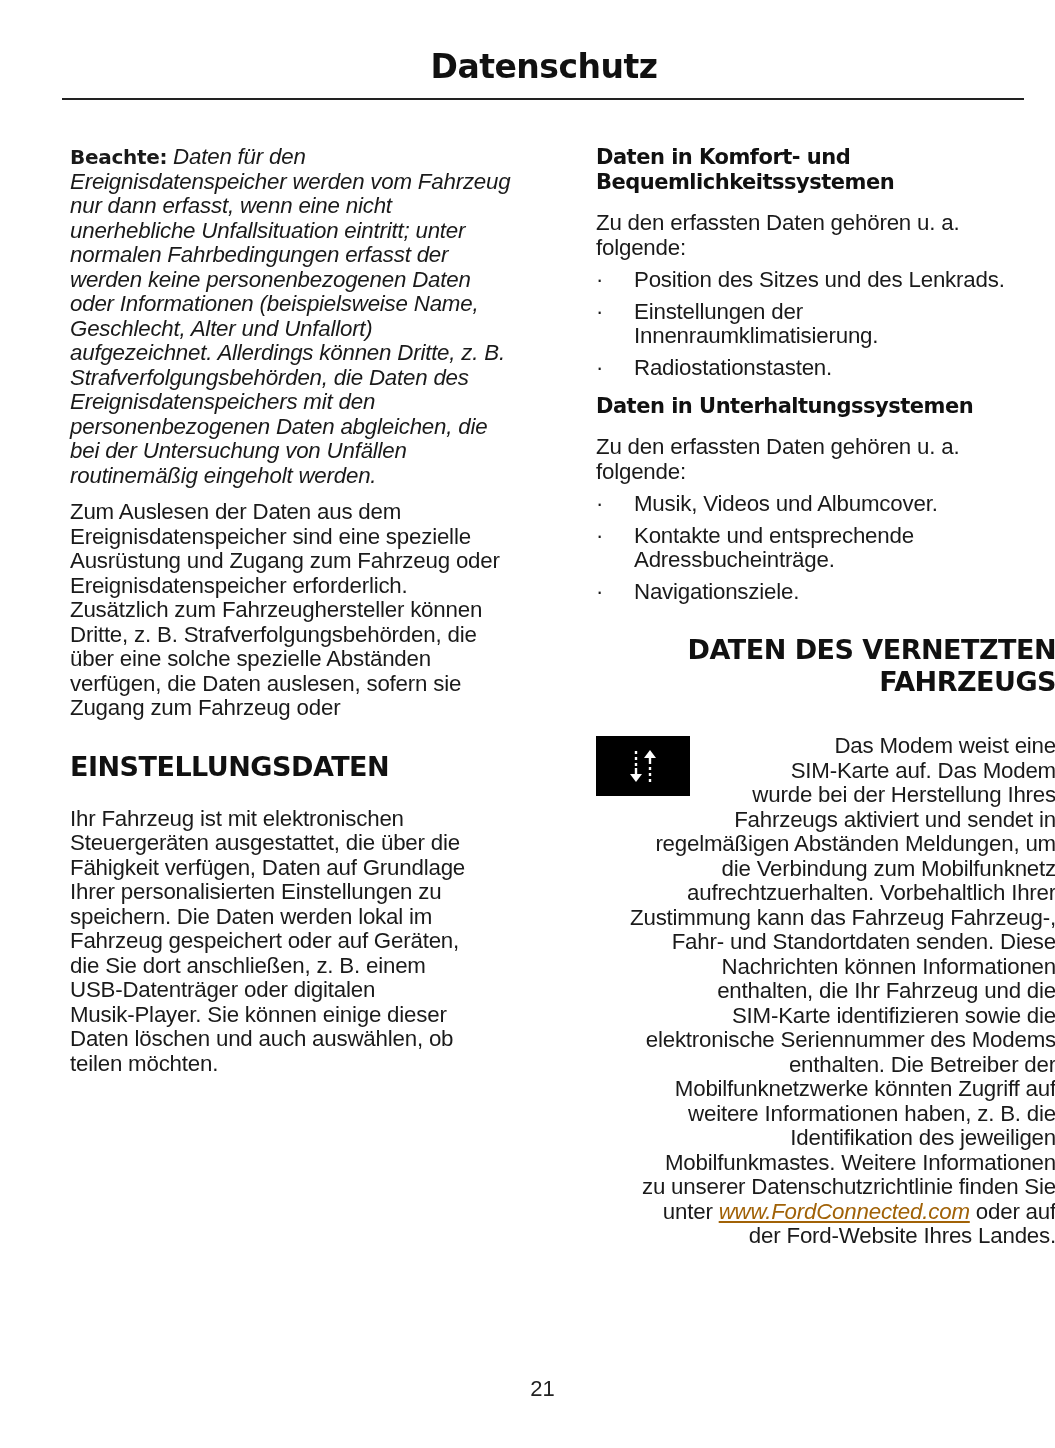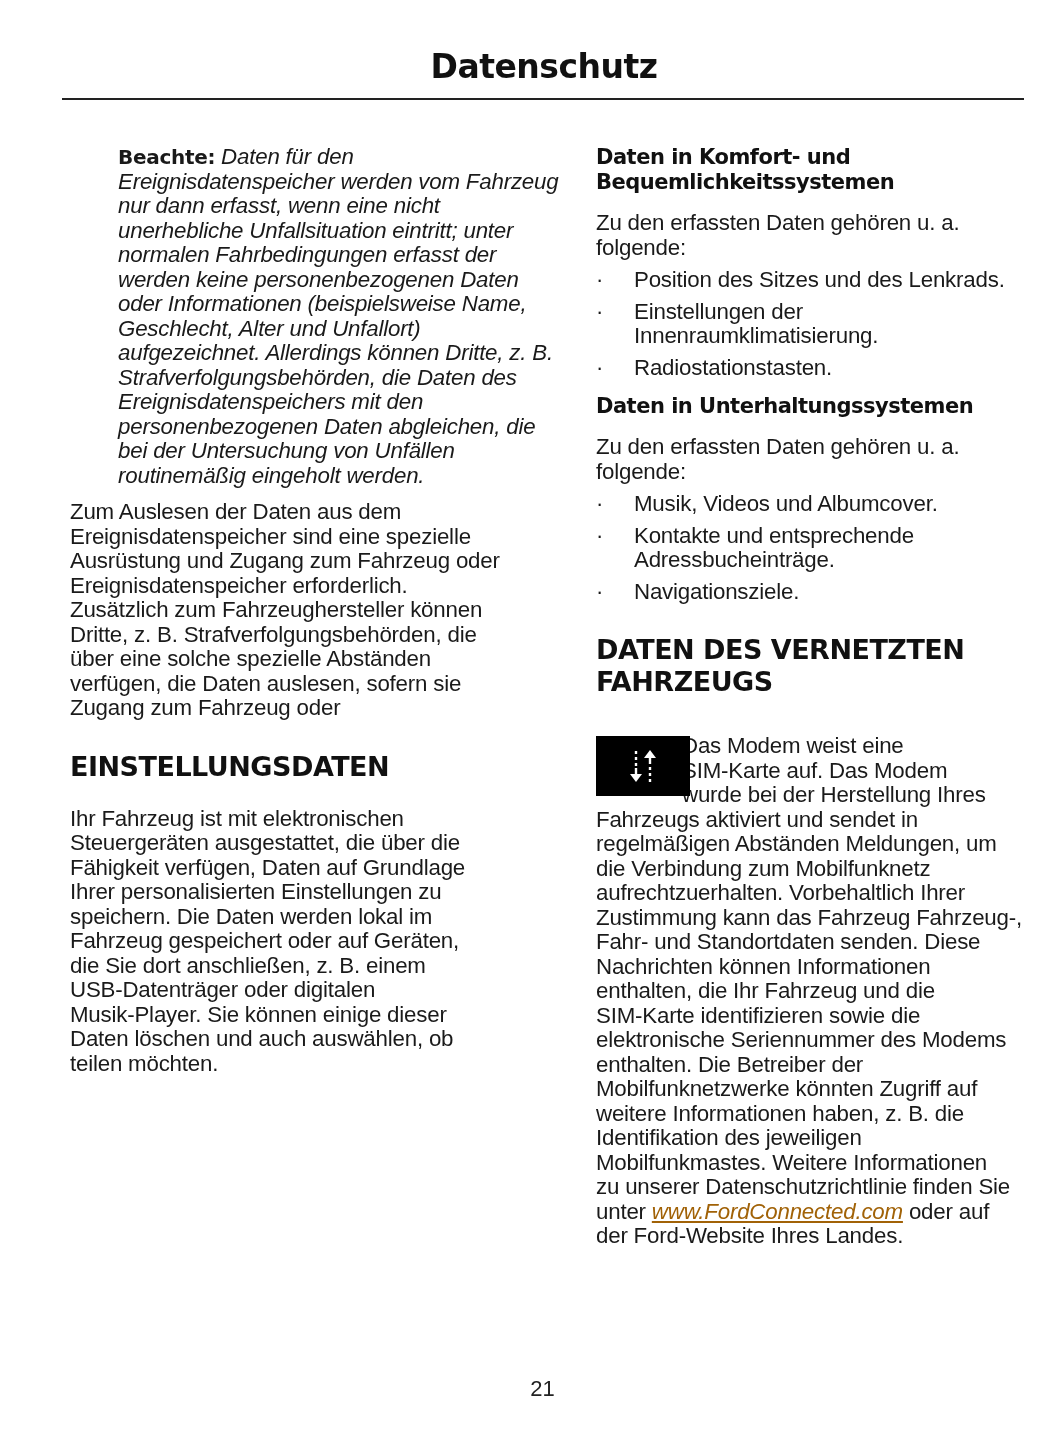--- a/index.html
+++ b/index.html
@@ -15,21 +15,21 @@
     .title-rule {
       position: absolute; left: 62px; top: 98px; width: 962px; height: 2px; background: #222;
     }
     .col { position: absolute; top: 145px; }
     .col-left { left: 70px; width: 470px; }
     .col-right { left: 596px; width: 460px; }
     .line {
       font-family: "Liberation Sans", sans-serif; font-size: 22.3px; line-height: 24.5px;
       white-space: nowrap; letter-spacing: -0.2px;
     }
-    .italic { font-style: italic; margin-left: 48px; }
+    .italic { font-style: italic; }
     .bold-lead { font-family: "DejaVu Sans", sans-serif; font-weight: bold; font-style: normal; font-size: 20px; letter-spacing: -0.3px; }
     .para { margin: 0 0 12px 0; }
     .h-section {
       font-family: "DejaVu Sans", sans-serif; font-weight: bold; font-size: 27px; line-height: 32px;
       letter-spacing: -0.5px; color: #111; white-space: nowrap;
     }
     .h-sub {
       font-family: "DejaVu Sans", sans-serif; font-weight: bold; font-size: 21px; line-height: 25px;
       letter-spacing: -0.5px; color: #111; white-space: nowrap;
     }
@@ -154,21 +154,21 @@
       </div>
     </div>
     <div class="bullet-item">
       <span class="bullet-dot">·</span>
       <div>
         <div class="line">Navigationsziele.</div>
       </div>
     </div>
   </div>
 
-  <div style="margin-top:30px;">
+  <div style="margin-top:30px;text-align:right;">
     <div class="h-section" style="margin-bottom:24px;">
       <div>DATEN DES VERNETZTEN</div>
       <div>FAHRZEUGS</div>
     </div>
 
     <div class="modem-block">
       <div class="modem-icon">
         <svg width="40" height="40" viewBox="0 0 40 40">
           <g stroke="#fff" stroke-width="2.4" fill="#fff">
             <line x1="13" y1="5" x2="13" y2="8"></line>

